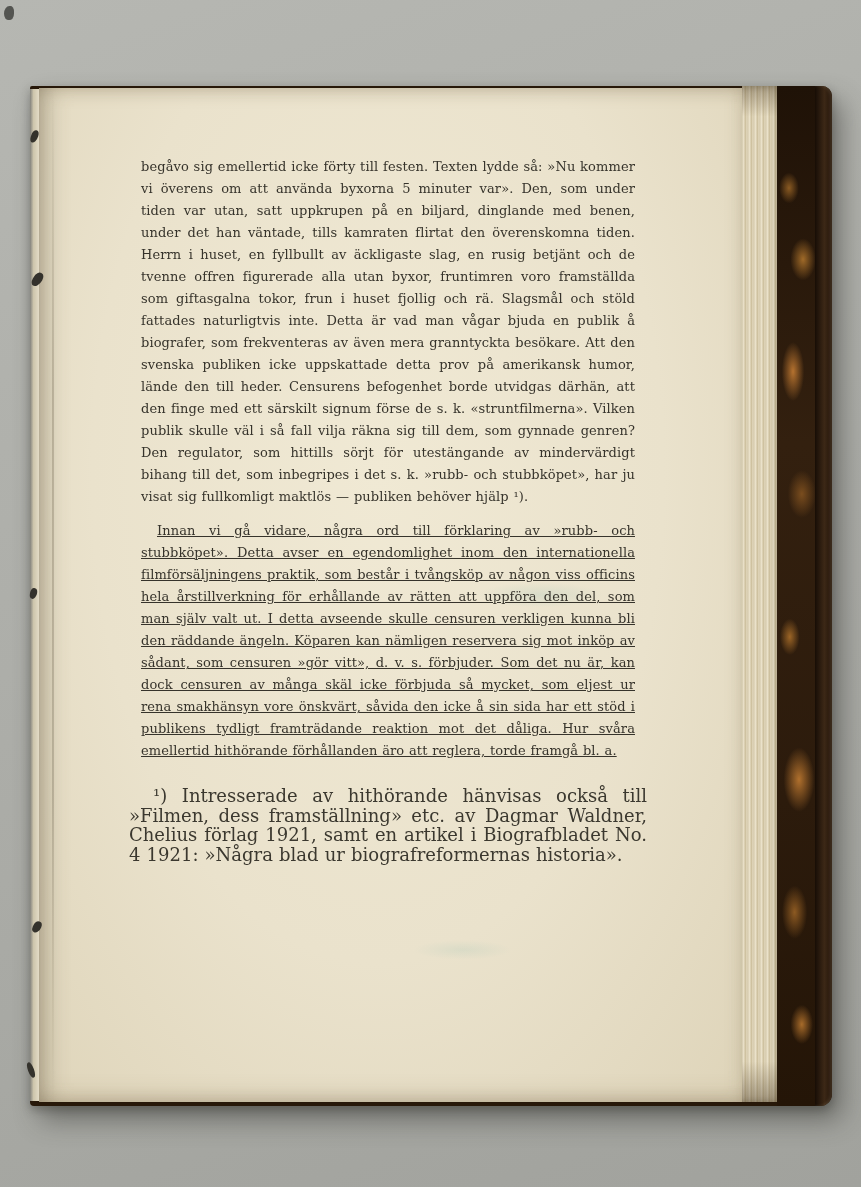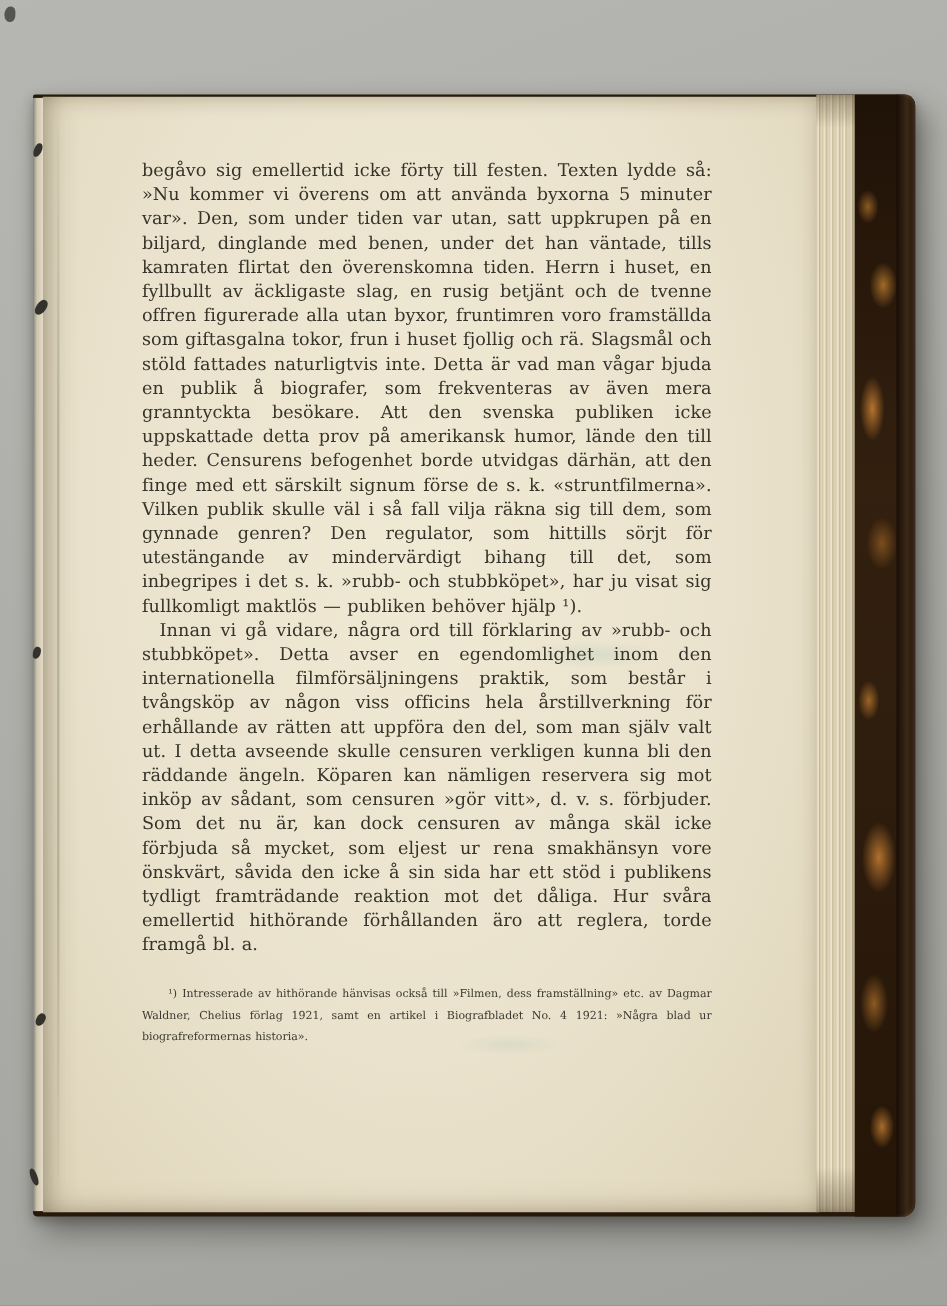--- a/index.html
+++ b/index.html
@@ -32,26 +32,26 @@
   }
   .gutter-line{
     position:absolute;left:13px;top:0;height:100%;width:2px;
     background:linear-gradient(180deg,rgba(100,90,70,0),rgba(100,90,70,.28) 30%,rgba(100,90,70,.28) 70%,rgba(100,90,70,0));
   }
   .content{ position:absolute; left:90px; top:56px; width:518px; color:#36332b; }
   .page-number{
     text-align:center; font-size:15px; letter-spacing:4px; margin:0 0 20px 0; color:#3a372f;
   }
   .body-text p{
-    margin:0; font-size:16px; line-height:22px; text-align:justify;
+    margin:12px; font-size:13px; line-height:22px; text-align:justify;
     letter-spacing:.1px; word-spacing:.5px;
   }
-  .body-text p + p{ text-indent:16px; }
+  .body-text p + p{ text-indent:16px;text-decoration:underline; }
   .footnote{
-    margin-top:24px; font-size:10px; line-height:19.5px; text-align:justify;
+    margin-top:24px; font-size:18px; line-height:19.5px; text-align:justify;
     text-indent:24px; color:#3b382f; word-spacing:.4px;
   }
   .page-edges{
     position:absolute; right:52px; top:0; width:38px; height:1016px;
     background:
       linear-gradient(180deg, rgba(60,45,25,.35) 0%, rgba(60,45,25,0) 3%, rgba(60,45,25,0) 96%, rgba(60,45,25,.4) 100%),
       repeating-linear-gradient(90deg,#d9ceb2 0px,#f0e8d2 2px,#c7b995 3px,#e4dac0 5px,#cfc3a4 6px);
     border-radius:0 3px 3px 0;
     box-shadow:inset -4px 0 6px rgba(70,55,30,.35);
   }

